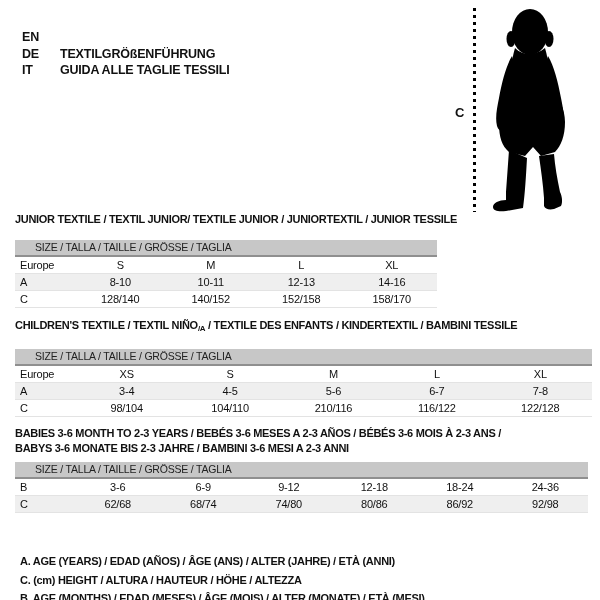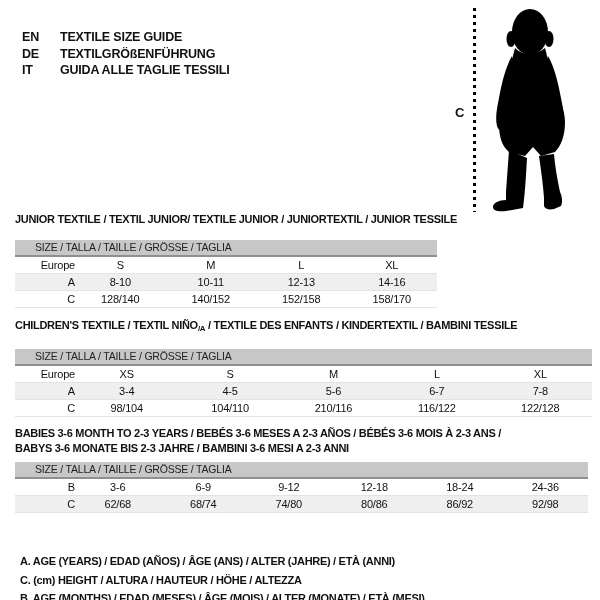--- a/index.html
+++ b/index.html
@@ -17,32 +17,31 @@
   .silhouette{left:479px;top:6px}
   
   .sec-title{font-size:11px;font-weight:bold;letter-spacing:-0.3px;line-height:15px;white-space:nowrap}
   .sub{font-size:8px;vertical-align:-2px;font-weight:bold}
   
   .bar{box-sizing:border-box;height:17px;line-height:15px;background:#c7c7c7;
        border-bottom:2px solid #8f8f8f;font-size:10.5px;padding-left:20px;color:#222;letter-spacing:-0.2px}
   table.size-table{border-collapse:collapse;table-layout:fixed;font-size:11px;letter-spacing:-0.2px}
   table.size-table td{height:16px;padding:0;text-align:center;border-bottom:1px solid #e3e3e3;
        white-space:nowrap;overflow:hidden}
-  table.size-table td.lbl{text-align:right;padding-left:5px}
+  table.size-table td.lbl{text-align:left;padding-left:5px}
   tr.stripe{background:#efefef}
   
   .legend-line{font-size:11px;font-weight:bold;line-height:18.5px;letter-spacing:-0.3px;white-space:nowrap}
 </style>
 </head>
 <body>
 
 <div class="abs langs">
   <div class="lang-row">
     <span class="lang-code">EN</span>
-    <span>TEXTILE SIZE GUIDE</span>
   </div>
   <div class="lang-row">
     <span class="lang-code">DE</span>
     <span>TEXTILGRÖßENFÜHRUNG</span>
   </div>
   <div class="lang-row">
     <span class="lang-code">IT</span>
     <span>GUIDA ALLE TAGLIE TESSILI</span>
   </div>
 </div>

